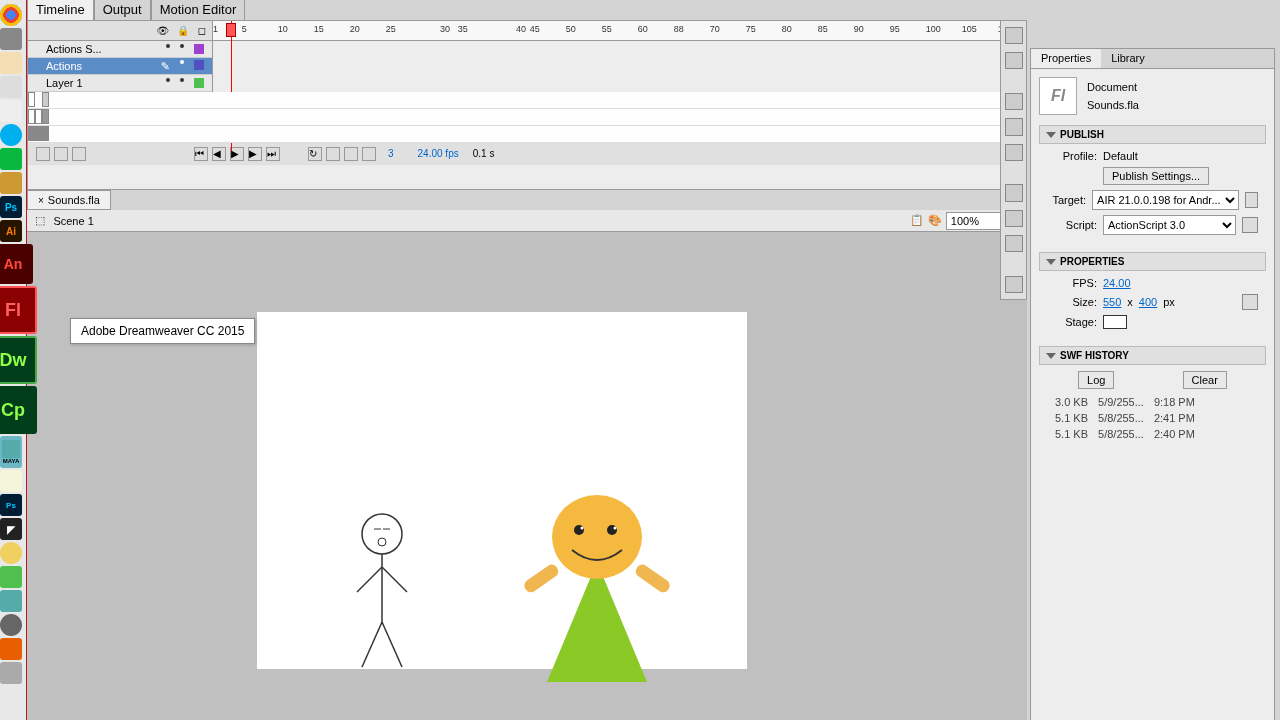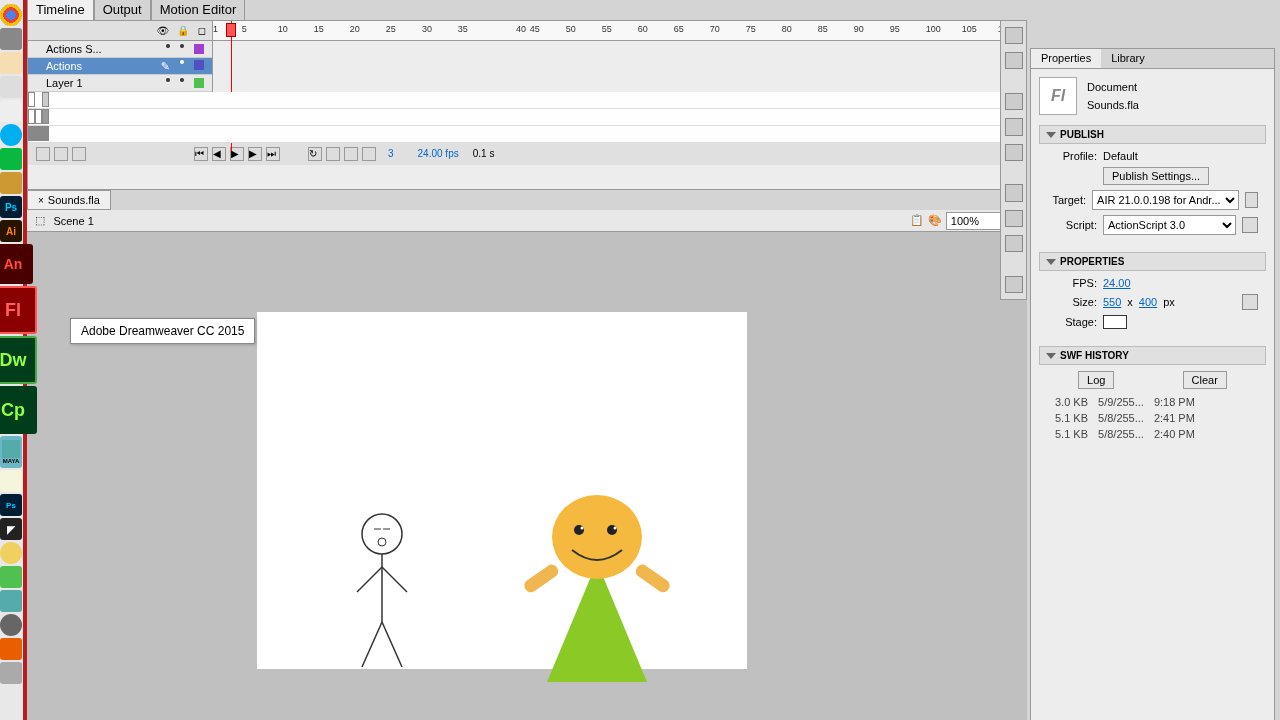--- a/index.html
+++ b/index.html
@@ -1,19 +1,19 @@
 <!DOCTYPE html>
 <html><head>
 <meta charset="utf-8">
 <style>
 * { margin: 0; padding: 0; box-sizing: border-box; font-family: Arial, sans-serif; }
 body { background: #d4d4d4; width: 1280px; height: 720px; overflow: hidden; position: relative; font-size: 11px; }
 
 
-.taskbar { position: absolute; left: 0; top: 0; width: 27px; height: 100%; background: #e8e8e8; border-right: 4px solid #b91c1c; display: flex; flex-direction: column; gap: 2px; padding-top: 4px; }
+.taskbar { position: absolute; left: 0; top: 0; width: 27px; height: 100%; background: #e8e8e8; border-right: 1px solid #b91c1c; display: flex; flex-direction: column; gap: 2px; padding-top: 4px; }
 .taskbar-item { width: 22px; height: 22px; display: flex; align-items: center; justify-content: center; font-size: 10px; font-weight: bold; border-radius: 3px; cursor: pointer; }
 .taskbar-big { width: 48px; height: 48px; margin-left: -11px; font-size: 18px; position: relative; z-index: 10; }
 .taskbar-med { width: 40px; height: 40px; margin-left: -7px; font-size: 14px; position: relative; z-index: 10; }
 
 
 .main { position: absolute; left: 27px; top: 0; width: 1000px; height: 720px; }
 
 
 .panel-tabs { height: 20px; background: #d4d4d4; display: flex; align-items: flex-end; }
 .panel-tab { padding: 3px 8px; background: #d4d4d4; border: 1px solid #999; border-bottom: 0; font-size: 13px; cursor: pointer; }
@@ -140,28 +140,28 @@
       <div class="ruler">
         <div class="playhead" style="left:18px">
           <div class="playhead-head"></div>
         </div>
       <div class="ruler-mark" style="left: 0px;">1</div>
           <div class="ruler-mark" style="left: 28.8px;">5</div>
           <div class="ruler-mark" style="left: 64.8px;">10</div>
           <div class="ruler-mark" style="left: 100.8px;">15</div>
           <div class="ruler-mark" style="left: 136.8px;">20</div>
           <div class="ruler-mark" style="left: 172.8px;">25</div>
-          <div class="ruler-mark" style="left: 209px;">30</div>
+          <div class="ruler-mark" style="left: 227px;">30</div>
           <div class="ruler-mark" style="left: 244.8px;">35</div>
           <div class="ruler-mark" style="left: 263px; margin-left: 40px;">40</div>
           <div class="ruler-mark" style="left: 316.8px;">45</div>
           <div class="ruler-mark" style="left: 352.8px;">50</div>
           <div class="ruler-mark" style="left: 388.8px;">55</div>
           <div class="ruler-mark" style="left: 424.8px;">60</div>
-          <div class="ruler-mark" style="left: 460.8px;">65</div>
+          <div class="ruler-mark" style="left: 460.8px;">88</div>
           <div class="ruler-mark" style="left: 496.8px;">70</div>
           <div class="ruler-mark" style="left: 532.8px;">75</div>
           <div class="ruler-mark" style="left: 568.8px;">80</div>
           <div class="ruler-mark" style="left: 604.8px;">85</div>
           <div class="ruler-mark" style="left: 640.8px;">90</div>
           <div class="ruler-mark" style="left: 676.8px;">95</div>
           <div class="ruler-mark" style="left: 712.8px;">100</div>
           <div class="ruler-mark" style="left: 748.8px;">105</div>
           <div class="ruler-mark" style="left: 784.8px;">110</div>
         </div>

